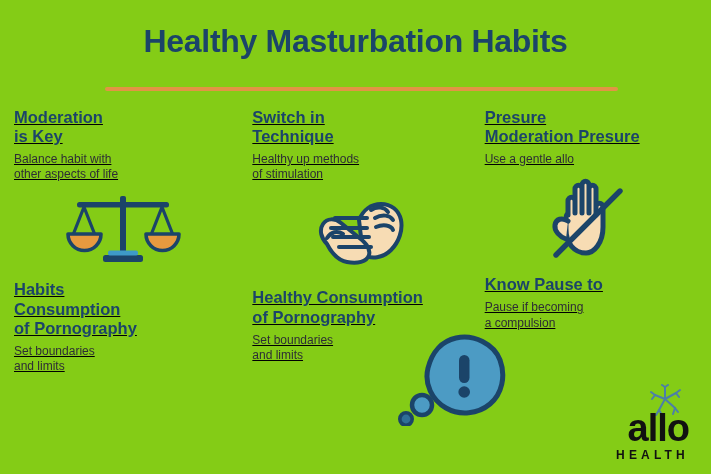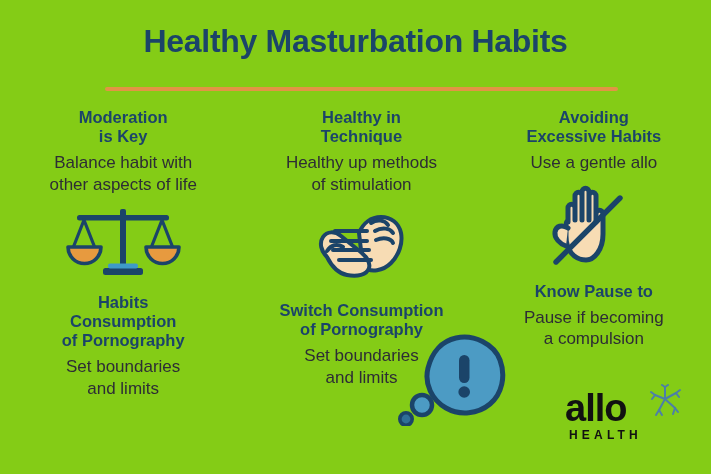--- a/index.html
+++ b/index.html
@@ -68,35 +68,36 @@
     align-items: center;
     position: relative;
     height: 300px;
   }
   .col-1 { padding: 0 14px; }
   .col-2 { padding: 0 6px; }
   .col-3 { padding: 0 8px; }
 
   .block {
     width: 100%;
-    text-align: center;
+    text-align: left;
     box-sizing: border-box;
+    text-decoration: underline;
   }
   .heading {
     color: #1B4469;
     font-weight: bold;
     font-size: 16.5px;
     line-height: 1.16;
     margin: 0;
     font-family: "Liberation Sans", sans-serif;
   }
   .heading.wide { font-size: 16.5px; }
   .subtext {
     color: #2D2D35;
-    font-size: 17px;
+    font-size: 12px;
     line-height: 1.26;
     margin: 6px 0 0 0;
     font-family: "Liberation Sans", sans-serif;
   }
 
   .icon-wrap {
     display: flex;
     align-items: center;
     justify-content: center;
     width: 100%;
@@ -130,23 +131,23 @@
   .logo-sparkle {
     position: absolute;
     right: 6px;
     top: 0px;
     width: 36px;
     height: 36px;
   }
   .logo-word {
     position: absolute;
     left: 0;
-    top: 6px;
+    top: 26px;
     width: 124px;
-    text-align: left;
+    text-align: right;
   }
   .logo-allo {
     font-family: "Liberation Sans", sans-serif;
     font-size: 38px;
     font-weight: bold;
     color: #111111;
     letter-spacing: -1px;
     line-height: 0.95;
     display: block;
   }
@@ -219,21 +220,21 @@
           <span>and limits</span>
         </div>
       </div>
 
     </div>
 
     <div class="column col-2">
 
       <div class="block">
         <div class="heading">
-          <span>Healthy in</span><br>
+          <span>Switch in</span><br>
           <span>Technique</span>
         </div>
         <div class="subtext">
           <span>Healthy up methods</span><br>
           <span>of stimulation</span>
         </div>
       </div>
 
       <div class="icon-wrap icon-hands">
         <svg width="112" height="80" viewBox="0 0 112 80" xmlns="http://www.w3.org/2000/svg">
@@ -255,37 +256,37 @@
             <path d="M28 47 L64 47" fill="none"></path>
             <path d="M34 57 L66 57" fill="none"></path>
 
             <path d="M22 48 C26 42 32 40 38 44" fill="none"></path>
           </g>
         </svg>
       </div>
 
       <div class="block block-lower-2">
         <div class="heading wide">
-          <span>Switch Consumption</span><br>
+          <span>Healthy Consumption</span><br>
           <span>of Pornography</span>
         </div>
         <div class="subtext">
           <span>Set boundaries</span><br>
           <span>and limits</span>
         </div>
       </div>
 
     </div>
 
     <div class="column col-3">
 
       <div class="block">
         <div class="heading">
-          <span>Avoiding</span><br>
-          <span>Excessive Habits</span>
+          <span>Presure</span><br>
+          <span>Moderation Presure</span>
         </div>
         <div class="subtext">
           <span>Use a gentle allo</span>
         </div>
       </div>
 
       <div class="icon-wrap icon-stop">
         <svg width="104" height="94" viewBox="0 0 104 94" xmlns="http://www.w3.org/2000/svg">
           <g stroke="#1B4469" stroke-width="5" stroke-linecap="round" stroke-linejoin="round">
 

